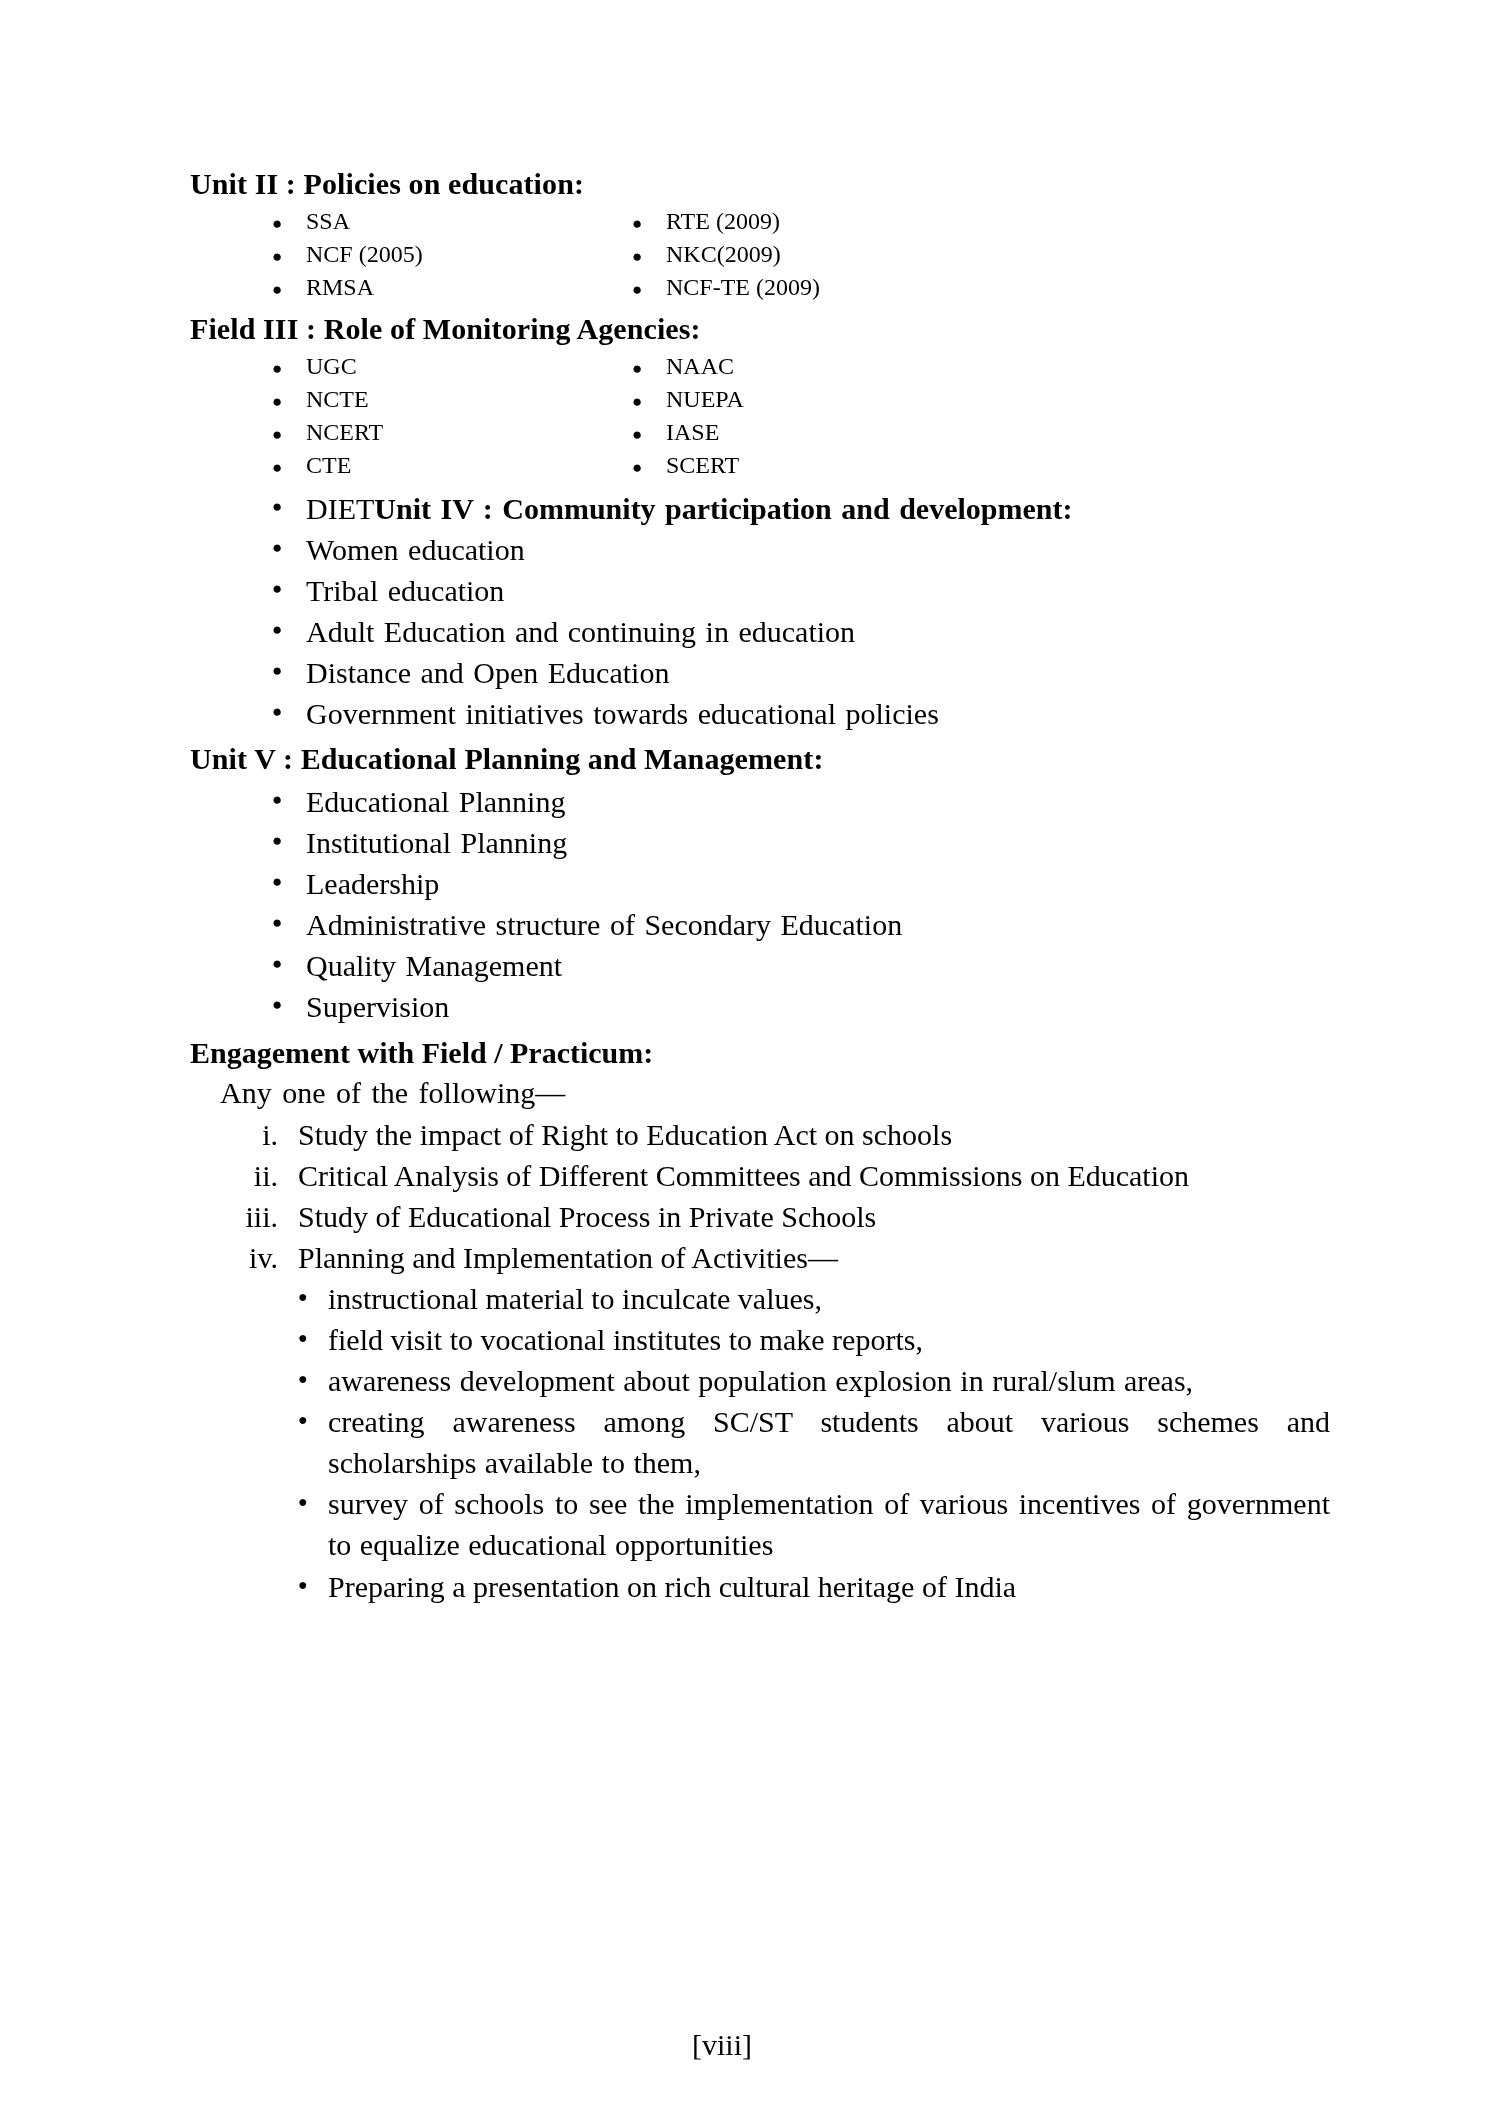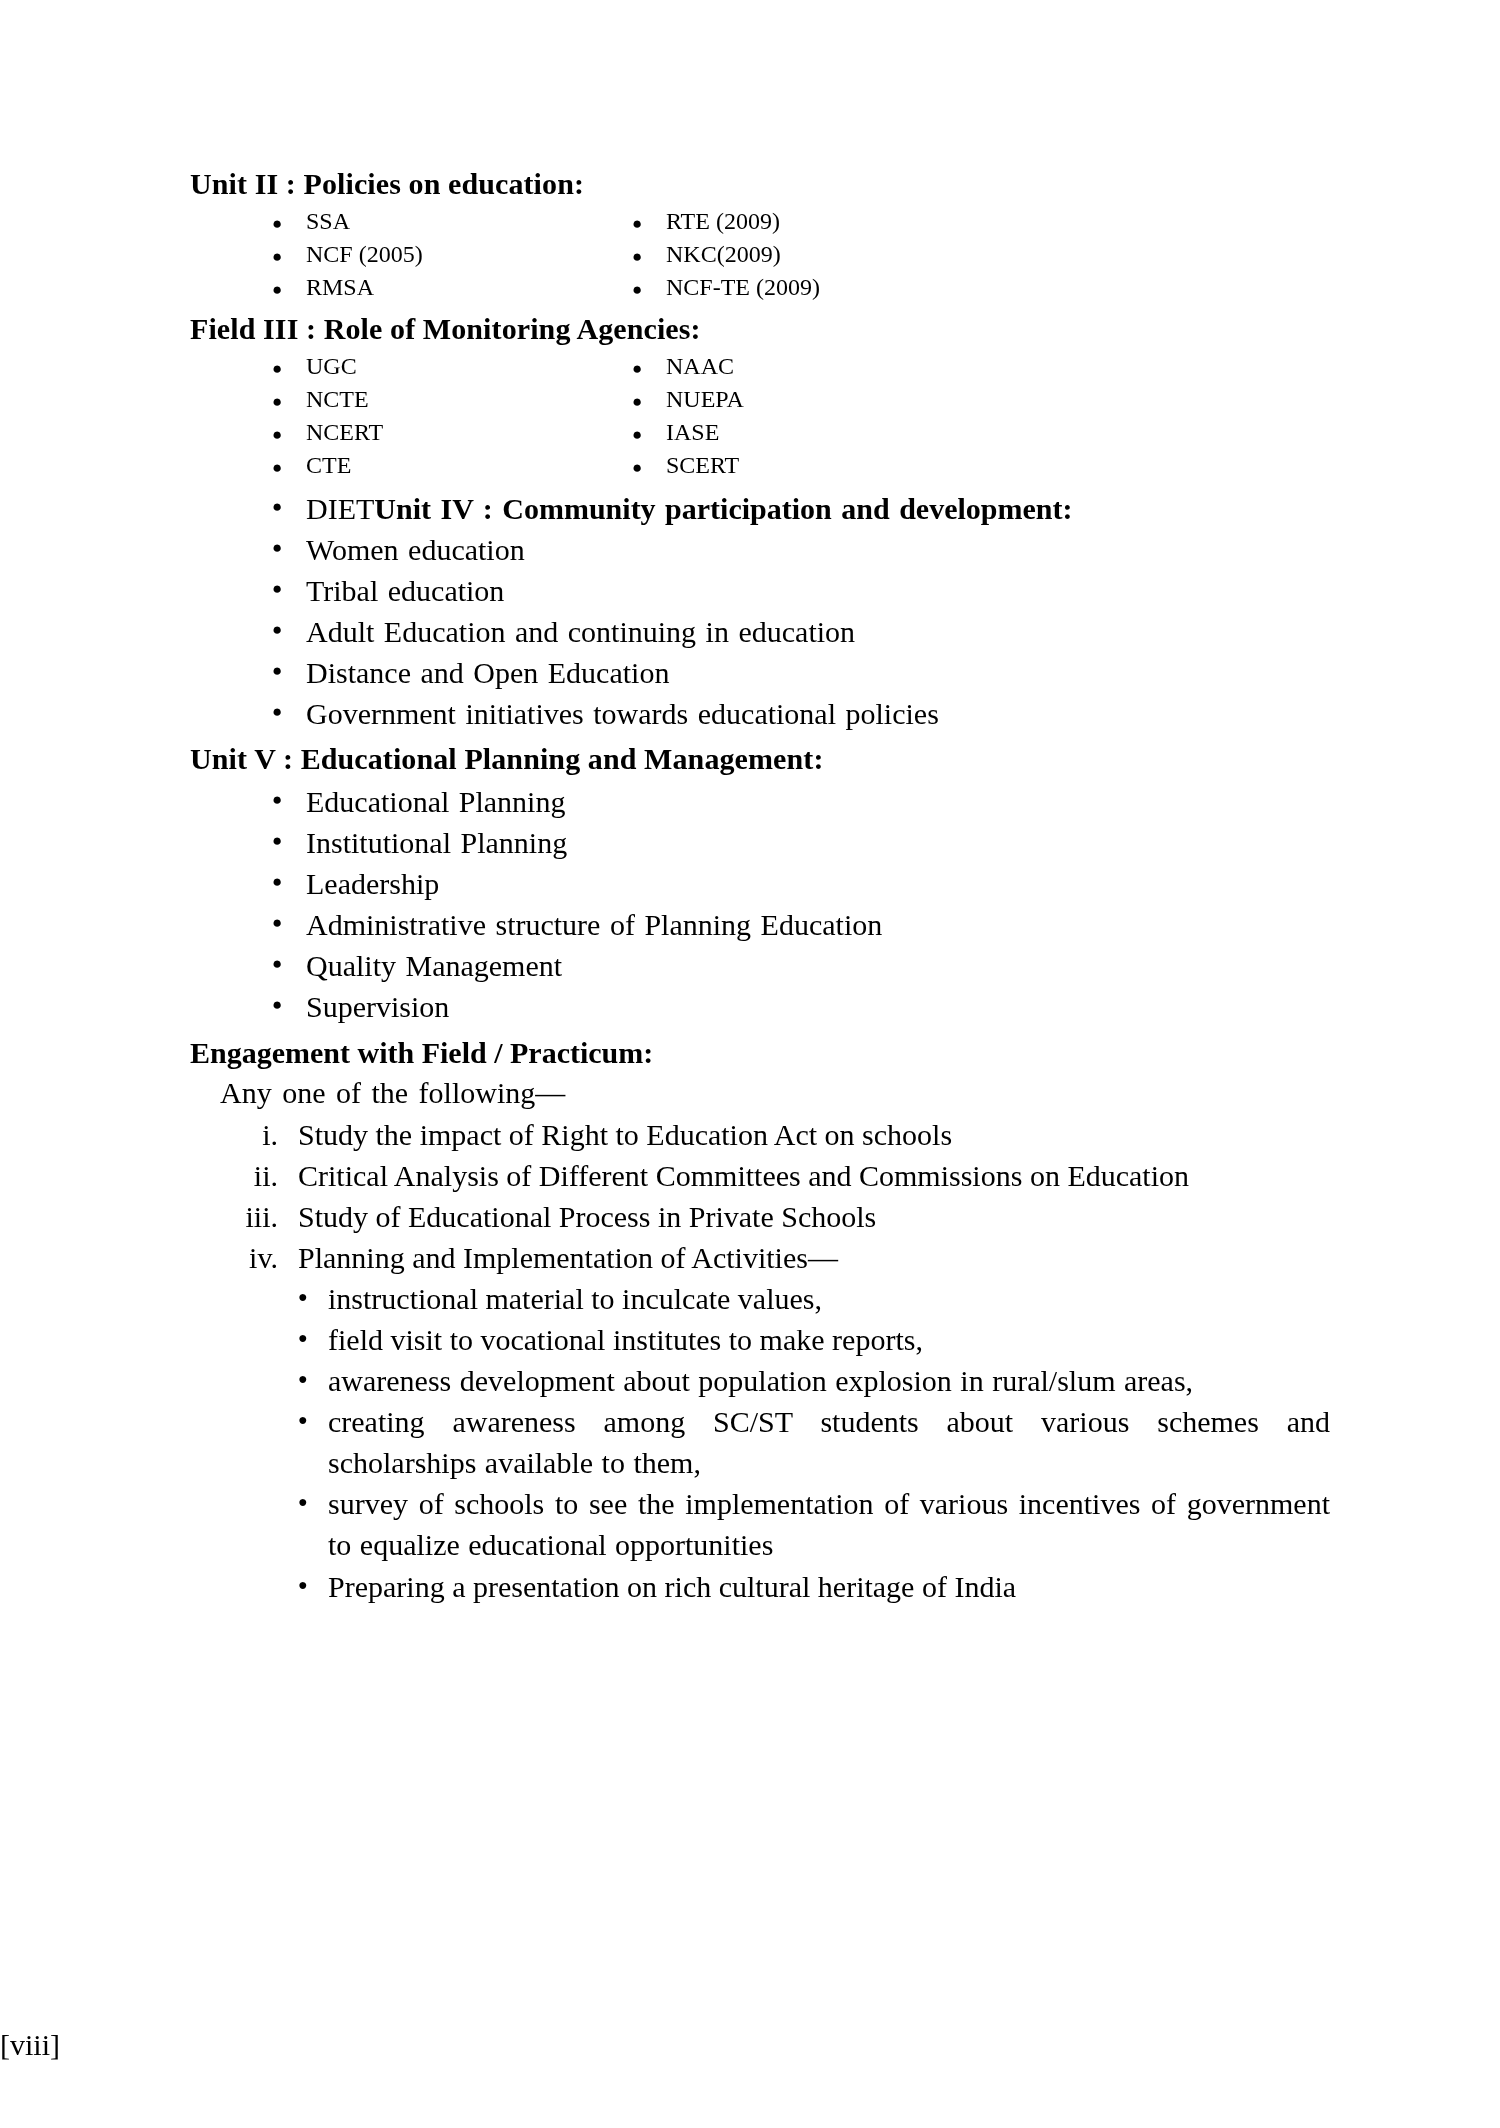--- a/index.html
+++ b/index.html
@@ -143,20 +143,21 @@
     top: -1px;
     font-size: 16px;
     line-height: 2.5;
   }
   .justify-tight { word-spacing: 1px; }
   .page-number {
     position: absolute;
     left: 0;
     top: 2028px;
     width: 1444px;
+    text-align: center;
     font-size: 30px;
   }
 </style>
 </head>
 <body>
 
 <div class="page">
   <div class="content">
 
     <div class="unit-head">Unit II : Policies on education:</div>
@@ -202,21 +203,21 @@
       <li>Adult Education and continuing in education</li>
       <li>Distance and Open Education</li>
       <li>Government initiatives towards educational policies</li>
     </ul>
 
     <div class="unit-head">Unit V : Educational Planning and Management:</div>
     <ul class="bullet-list">
       <li>Educational Planning</li>
       <li>Institutional Planning</li>
       <li>Leadership</li>
-      <li>Administrative structure of Planning Education</li>
+      <li>Administrative structure of Secondary Education</li>
       <li>Quality Management</li>
       <li>Supervision</li>
     </ul>
 
     <div class="practicum-head">Engagement with Field / Practicum:</div>
     <div class="anyone">Any one of the following—</div>
 
     <ol class="roman">
       <li><span class="rn">i.</span><span>Study the impact of Right to Education Act on schools</span></li>
       <li><span class="rn">ii.</span><span>Critical Analysis of Different Committees and Commissions on Education</span></li>

